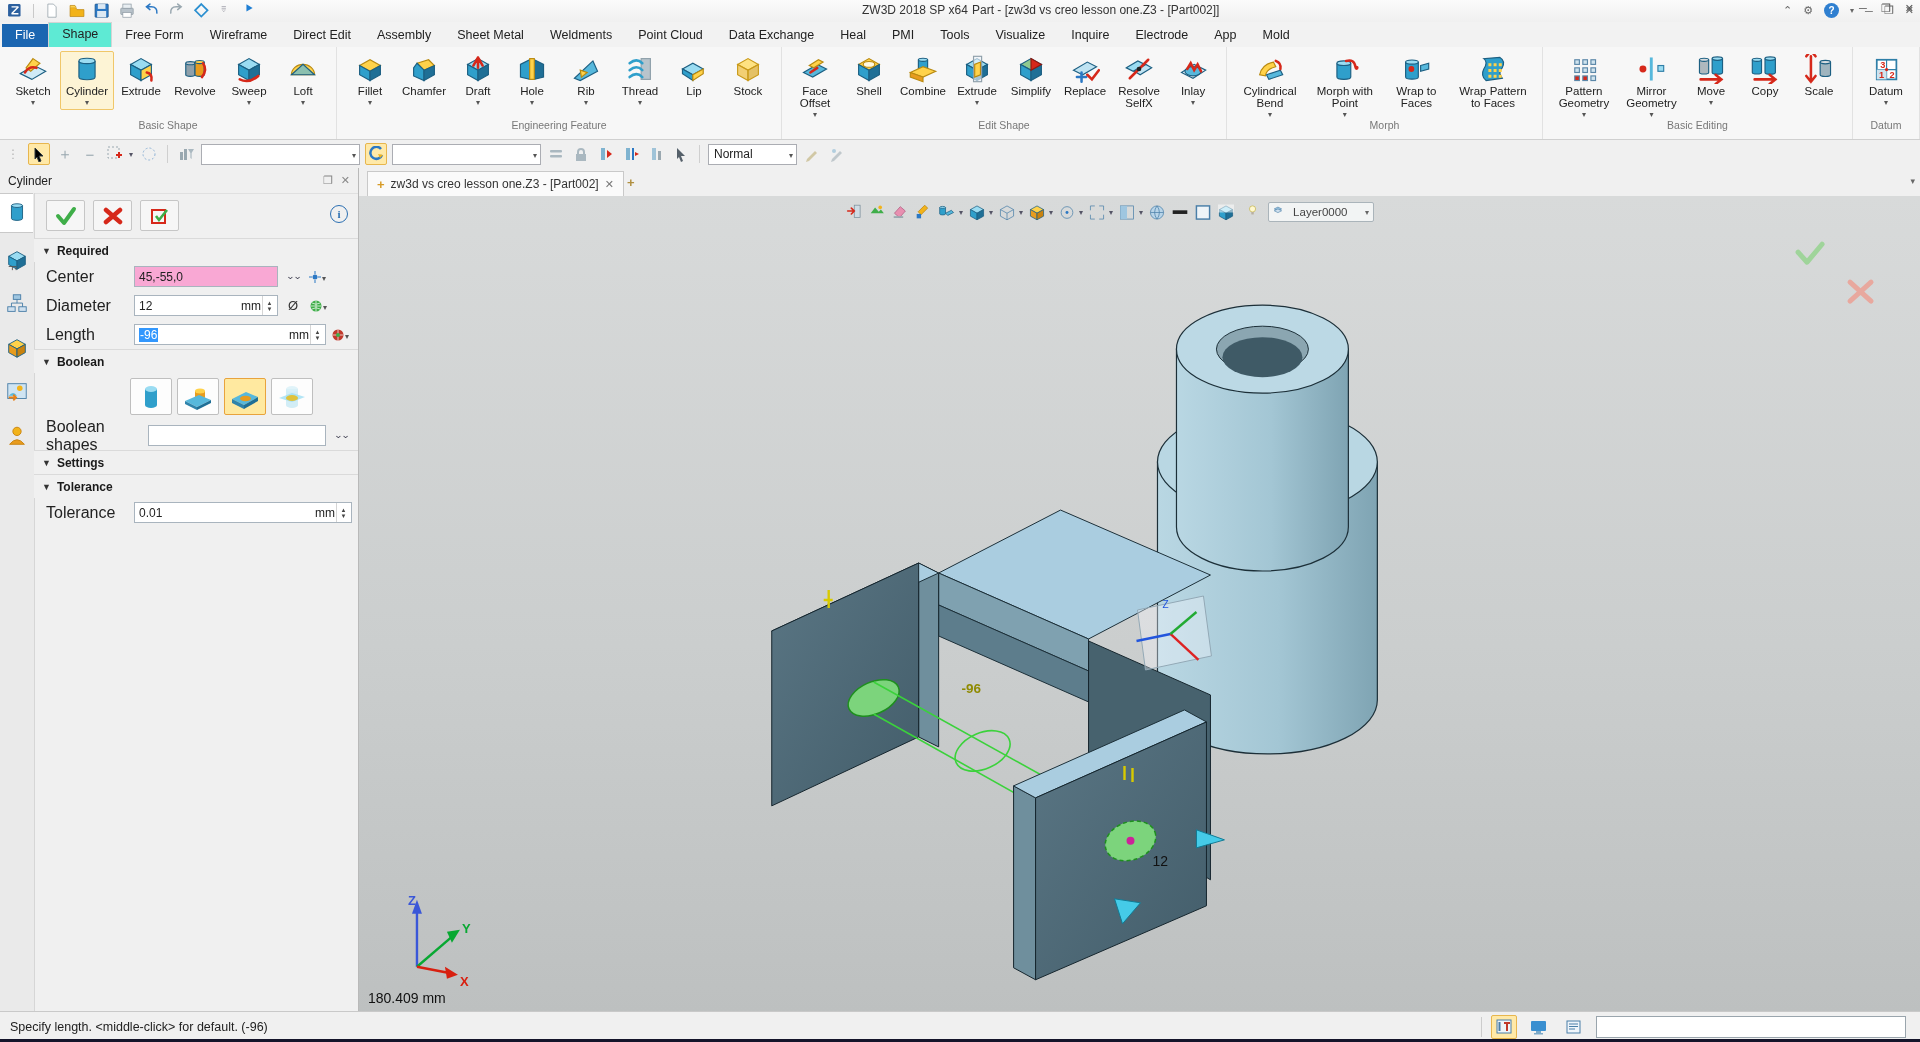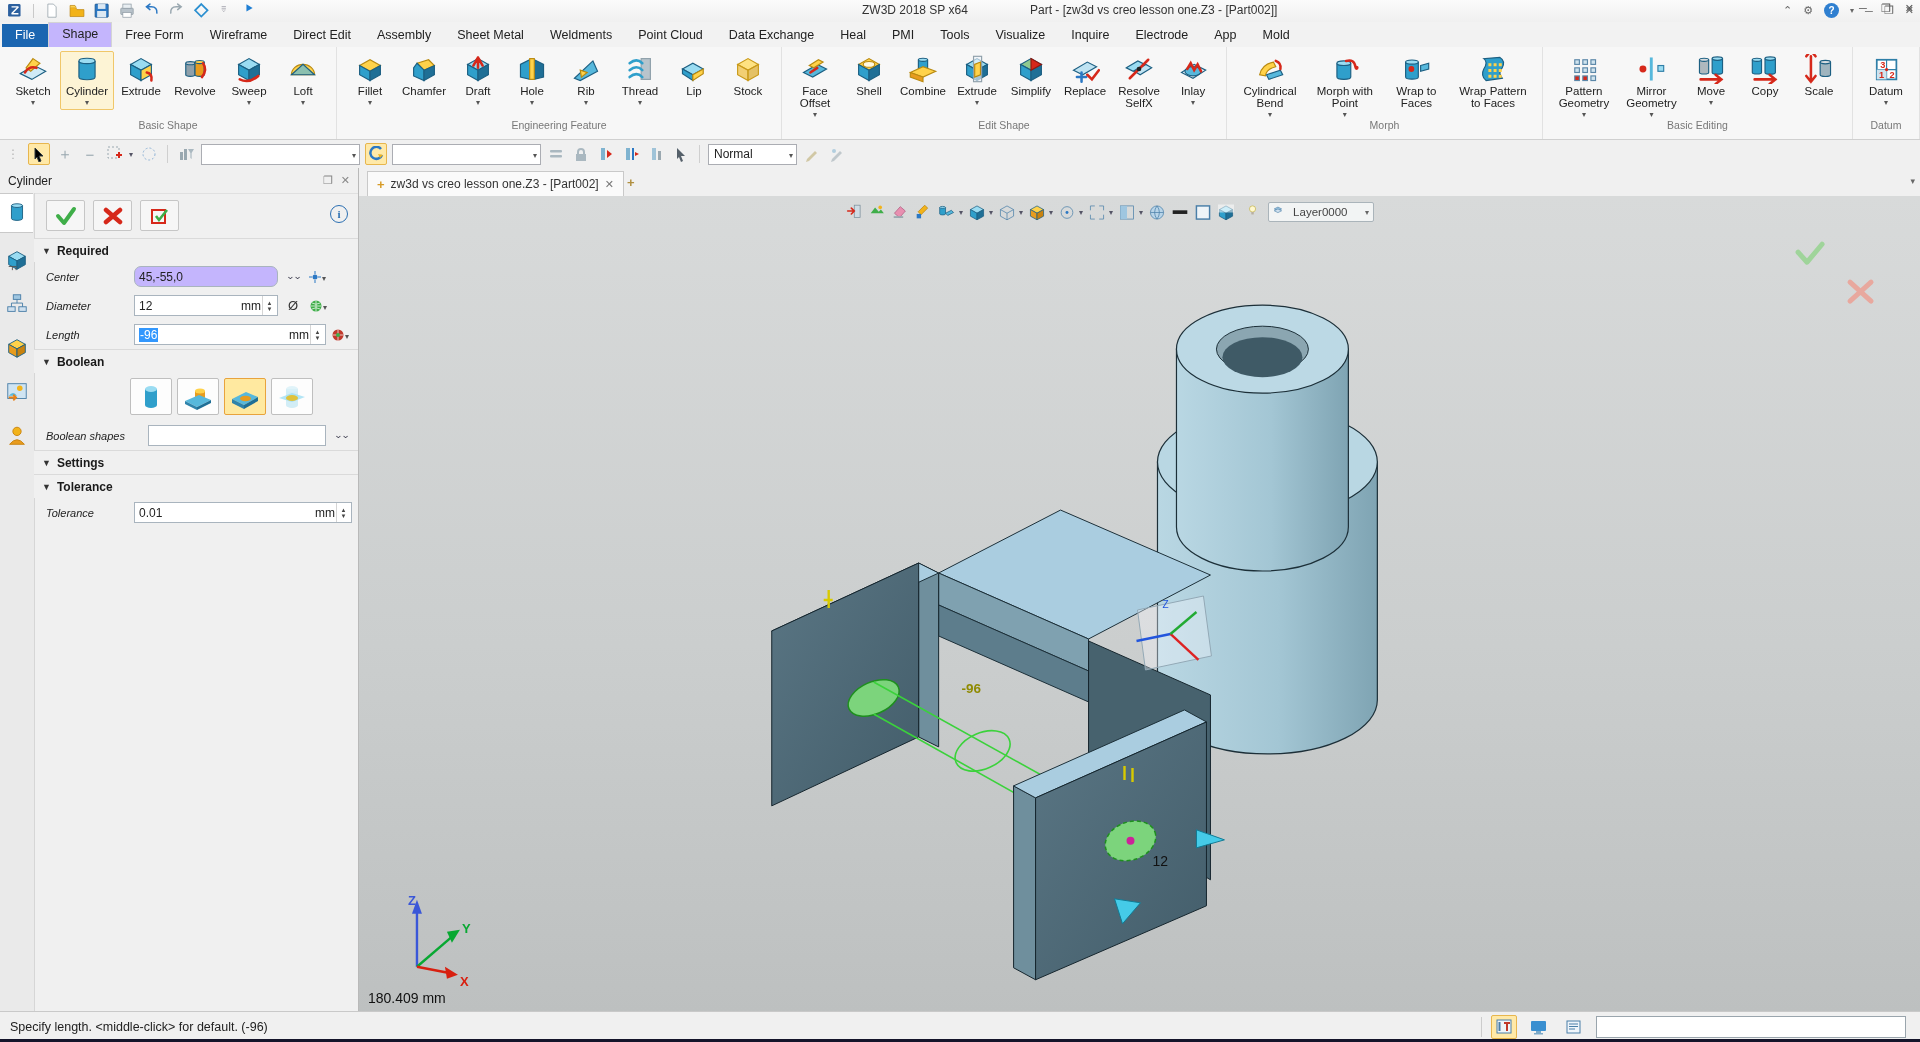--- a/index.html
+++ b/index.html
@@ -7,29 +7,29 @@
        font-family:"Liberation Sans",sans-serif;font-size:12px;color:#222;
        overflow:hidden;user-select:none;}
   
   #titlebar{position:absolute;left:0;top:0;right:0;height:22px;
     background:linear-gradient(#fbfbfb,#f0f0f0);display:flex;align-items:center;}
   .qat{display:flex;align-items:center;gap:7px;padding-left:6px;}
   .qat .ic{width:18px;height:16px;display:flex;align-items:center;justify-content:center;}
   .qat .sep{width:1px;height:14px;background:#c9c9c9;margin:0 2px;}
   .ttl{position:absolute;top:3px;font-size:12px;color:#333;white-space:nowrap;}
   #appTitle{left:862px;}
-  #docTitle{left:1030px;text-align:center;}
+  #docTitle{left:972px;text-align:center;}
   .winbtns{position:absolute;right:6px;top:2px;display:flex;gap:14px;color:#555;font-size:11px;}
   .winbtns span{cursor:default;}
   
   #menubar{position:absolute;left:0;top:22px;right:0;height:25px;background:#f2f2f2;
     border-bottom:1px solid #dcdcdc;display:flex;align-items:flex-end;}
   .mtab{padding:4px 13px 5px;font-size:12.5px;color:#222;cursor:default;}
   .mtab.file{background:#1b66b1;color:#fff;margin-left:2px;}
-  .mtab.active{background:#c4b5fd;border:1px solid #d4d4d4;border-bottom:none;padding-bottom:6px;text-align:right;}
+  .mtab.active{background:#5eead4;border:1px solid #d4d4d4;border-bottom:none;padding-bottom:6px;text-align:right;}
   #menuRight{position:absolute;right:6px;top:3px;display:flex;gap:11px;align-items:center;color:#666;font-size:11px;}
   .helpdot{width:15px;height:15px;border-radius:50%;background:#2f7fd0;color:#fff;font-weight:bold;
     display:flex;align-items:center;justify-content:center;font-size:10px;}
   
   #ribbon{position:absolute;left:0;top:47px;right:0;height:92px;background:#f7f7f7;
     border-bottom:1px solid #d0d0d0;display:flex;align-items:stretch;}
   .rgroup{position:relative;display:flex;align-items:flex-start;padding:4px 6px 16px;border-right:1px solid #e2e2e2;}
   .rgroup .glabel{position:absolute;left:0;right:0;bottom:8px;text-align:center;
     font-size:10.5px;color:#777;}
   .rbtn{display:flex;flex-direction:column;align-items:center;justify-content:flex-start;
@@ -61,24 +61,24 @@
   #btnrow{display:flex;gap:8px;padding:7px 0 7px 12px;position:relative;}
   .pbtn{width:37px;height:29px;background:#f6f6f6;border:1px solid #c6c6c6;border-radius:2px;
     display:flex;align-items:center;justify-content:center;}
   #infoBtn{position:absolute;right:10px;top:12px;width:16px;height:16px;border-radius:50%;
     border:1px solid #2b6fb2;color:#2b6fb2;font-size:11px;font-weight:bold;
     display:flex;align-items:center;justify-content:center;font-family:"Liberation Serif",serif;}
   .sec{border-top:1px solid #dadada;background:#f0f0f0;padding:5px 8px 4px;display:flex;align-items:center;gap:6px;}
   .sec .tri{font-size:9px;color:#333;}
   .sec .st{font-weight:bold;font-size:12px;color:#1a1a1a;}
   .frow{display:flex;align-items:center;padding:3px 6px 3px 12px;gap:4px;height:23px;}
-  .flab{width:84px;font-size:11px;color:#222;flex:none;font-style:italic;}
+  .flab{width:84px;font-size:16px;color:#222;flex:none;}
   .finp{position:relative;height:19px;background:#fff;border:1px solid #a9b4be;display:flex;
     align-items:center;padding-left:4px;font-size:12px;flex:1;}
-  .finp.ro{background:#c4b5fd;border-radius:7px;}
+  .finp.ro{background:#f9a8d4;}
   .finp .unit{position:absolute;right:16px;color:#222;}
   .finp .spin{position:absolute;right:1px;top:0;bottom:0;width:13px;display:flex;flex-direction:column;
     align-items:center;justify-content:center;color:#444;font-size:6px;line-height:6px;border-left:1px solid #d5d5d5;}
   .sel{background:#3297fd;color:#fff;padding:0 1px;}
   .tailic{width:22px;flex:none;display:flex;align-items:center;justify-content:center;color:#557;}
   .chev2{color:#445;font-size:11px;letter-spacing:-2px;transform:scaleY(.8);}
   .boolrow{display:flex;gap:5px;padding:5px 0 6px 96px;}
   .bop{width:40px;height:35px;border:1px solid #bfbfbf;background:#fdfdfd;border-radius:2px;
     display:flex;align-items:center;justify-content:center;}
   .bop.selected{background:#ffe9a0;border-color:#e8a33d;}

